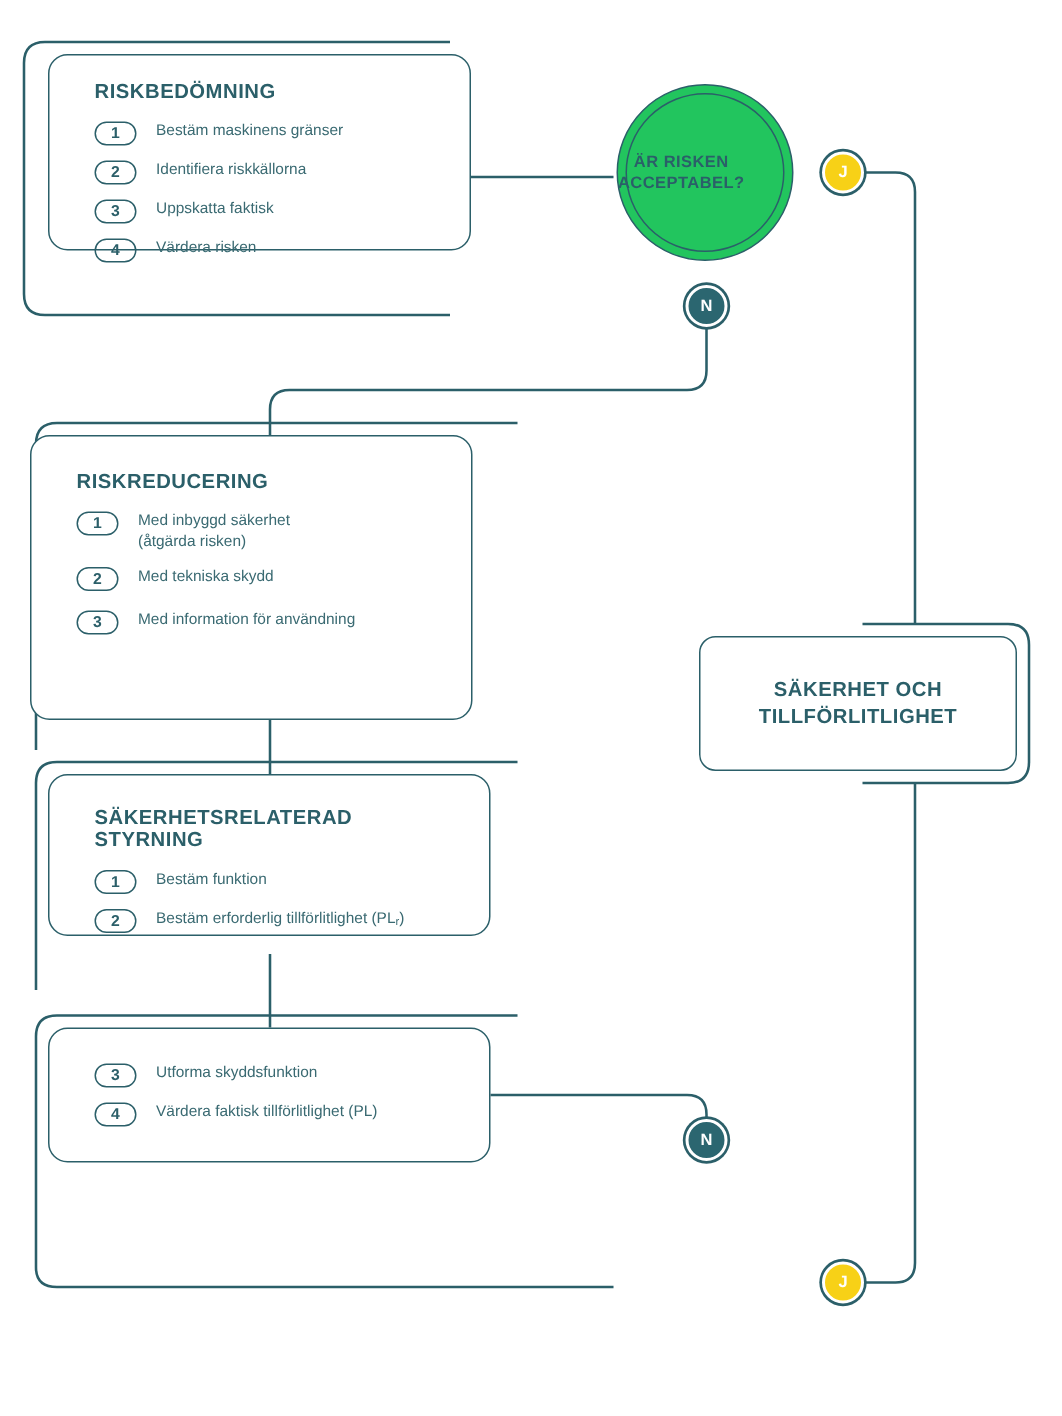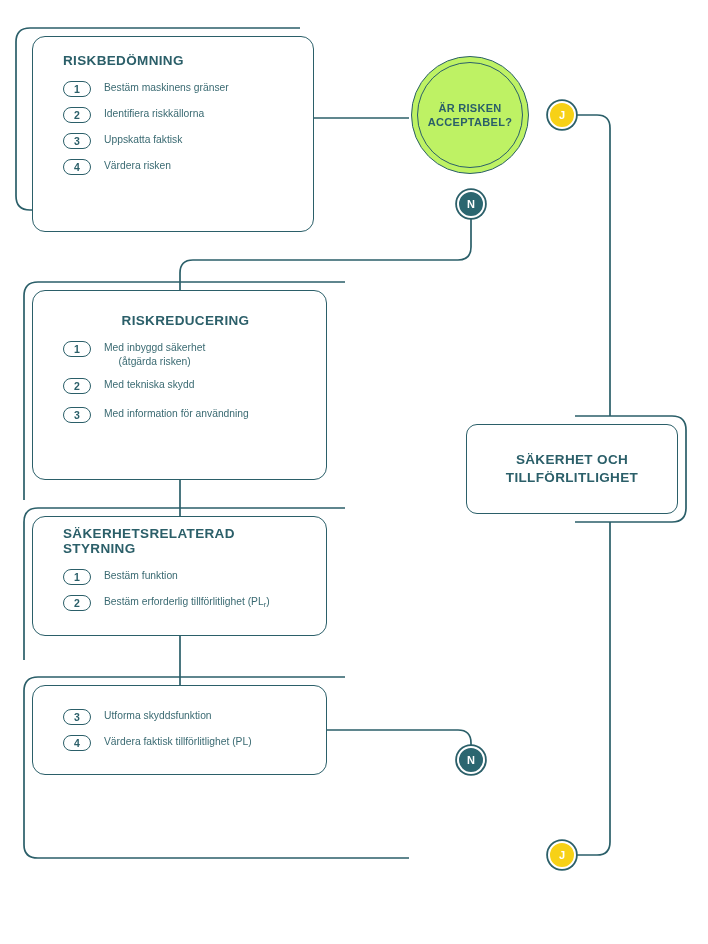--- a/index.html
+++ b/index.html
@@ -65,43 +65,43 @@
     background: #3a6a72;
   }
 
   
   .box {
     position: absolute;
     border: 1.7px solid #2b5f69;
     border-radius: 13px;
     background: #ffffff;
   }
-  #box-riskbedomning { left: 32px; top: 36px; width: 282px; height: 196px; padding: 16px 18px 0 30px; }
-  #box-riskreducering { left: 32px; top: 290px; width: 295px; height: 190px; padding: 22px 18px 0 30px; text-align: center; }
-  #box-styrning       { left: 32px; top: 516px; width: 295px; height: 120px; padding: 9px 18px 0 30px; }
+  #box-riskbedomning { left: 32px; top: 36px; width: 282px; height: 131px; padding: 16px 18px 0 30px; }
+  #box-riskreducering { left: 20px; top: 290px; width: 295px; height: 190px; padding: 22px 18px 0 30px; }
+  #box-styrning       { left: 32px; top: 516px; width: 295px; height: 108px; padding: 20px 18px 0 30px; }
   #box-utforma        { left: 32px; top: 685px; width: 295px; height: 90px; padding: 22px 18px 0 30px; }
 
   #box-sakerhet {
     position: absolute;
     left: 466px; top: 424px; width: 212px; height: 90px;
     border: 1.7px solid #2b5f69;
     border-radius: 11px;
     background: #fff;
     display: flex; align-items: center; justify-content: center;
     text-align: center;
   }
   #box-sakerhet .node-title { line-height: 18px; }
 
   
   .decision {
     position: absolute;
     border: 1.7px solid #2b5f69;
     border-radius: 50%;
-    background: #bef264;
-    display: flex; align-items: center; justify-content: center;
+    background: #22c55e;
+    display: flex; align-items: center; justify-content: flex-start;
   }
   .decision::after {
     content: "";
     position: absolute;
     left: 5px; top: 5px; right: 5px; bottom: 5px;
     border: 1.7px solid #2b5f69;
     border-radius: 50%;
     pointer-events: none;
   }
   .decision .dtext {

